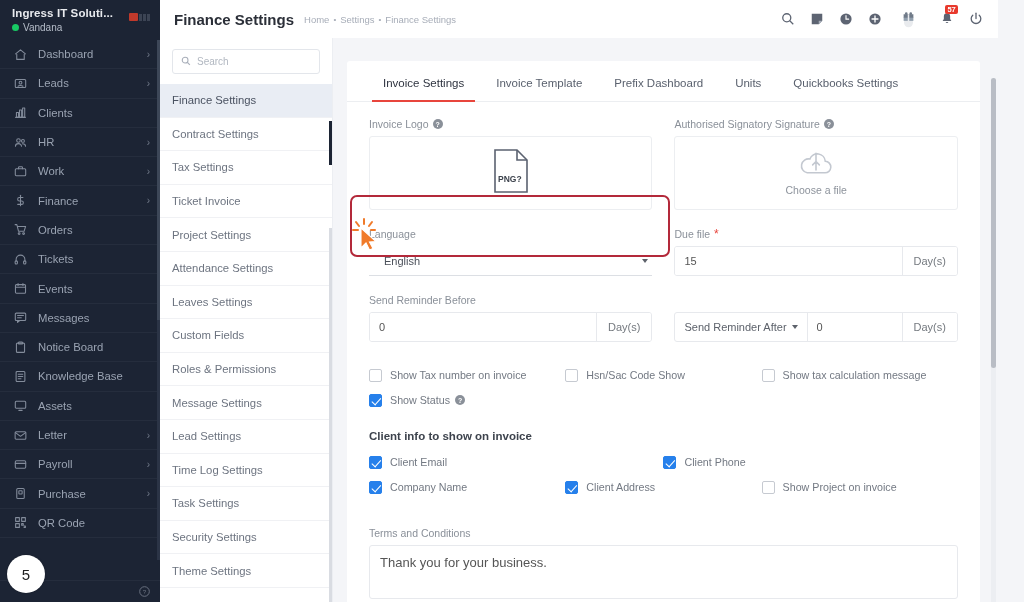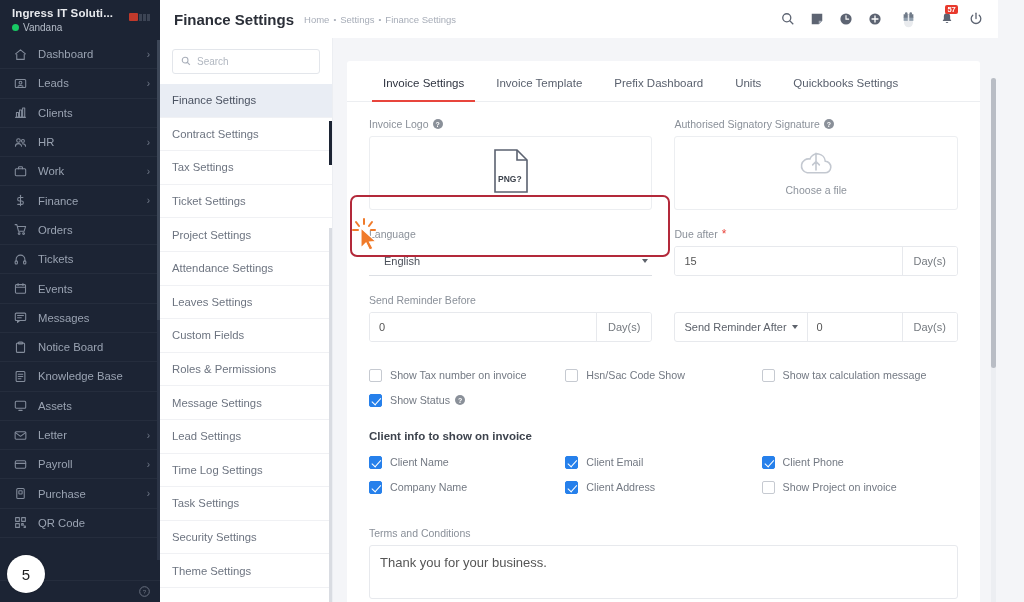--- a/index.html
+++ b/index.html
@@ -509,21 +509,21 @@
                   <line x1="10" y1="10" x2="14.2" y2="14.2" stroke="#a9afba" stroke-width="1.7"></line>
                 </svg>
             </span>
             <input type="text" value="" placeholder="Search" style="">
           </div>
         </div>
         <div class="setnav-list" id="setnavlist">
             <div class="setnav-item active">Finance Settings</div>
             <div class="setnav-item">Contract Settings</div>
             <div class="setnav-item">Tax Settings</div>
-            <div class="setnav-item">Ticket Settings</div>
+            <div class="setnav-item">Ticket Invoice</div>
             <div class="setnav-item">Project Settings</div>
             <div class="setnav-item">Attendance Settings</div>
             <div class="setnav-item">Leaves Settings</div>
             <div class="setnav-item">Custom Fields</div>
             <div class="setnav-item">Roles &amp; Permissions</div>
             <div class="setnav-item">Message Settings</div>
             <div class="setnav-item">Lead Settings</div>
             <div class="setnav-item">Time Log Settings</div>
             <div class="setnav-item">Task Settings</div>
             <div class="setnav-item">Security Settings</div>
@@ -584,21 +584,21 @@
                 <div class="fld-label">
                   <span>Language</span>
                 </div>
                 <div class="select-row">
                   <span class="select-val">English</span>
                   <span class="caret"></span>
                 </div>
               </div>
               <div class="col">
                 <div class="fld-label">
-                  <span>Due after</span>
+                  <span>Due file</span>
                   <span class="req">*</span>
                 </div>
                 <div class="input-row">
                   <input type="text" id="dueafter" value="15" style="">
                   <span class="suffix">Day(s)</span>
                 </div>
               </div>
             </div>
 
             <div class="mt18">
@@ -662,28 +662,20 @@
                       </span>
                     </div>
                   </div>
                   <div class="cbcol">&nbsp;</div>
                 </div>
             </div>
 
             <div style="margin-top:18px;">
               <div class="sec-title">Client info to show on invoice</div>
               <div class="cbgrid" id="ciblock1">
-                  <div class="cbcol">
-                    <div class="cbrow">
-                      <span class="cbox on"></span>
-                      <span class="cblbl">
-                        <span class="t">Client Name</span>
-                      </span>
-                    </div>
-                  </div>
                   <div class="cbcol">
                     <div class="cbrow">
                       <span class="cbox on"></span>
                       <span class="cblbl">
                         <span class="t">Client Email</span>
                       </span>
                     </div>
                   </div>
                   <div class="cbcol">
                     <div class="cbrow">

